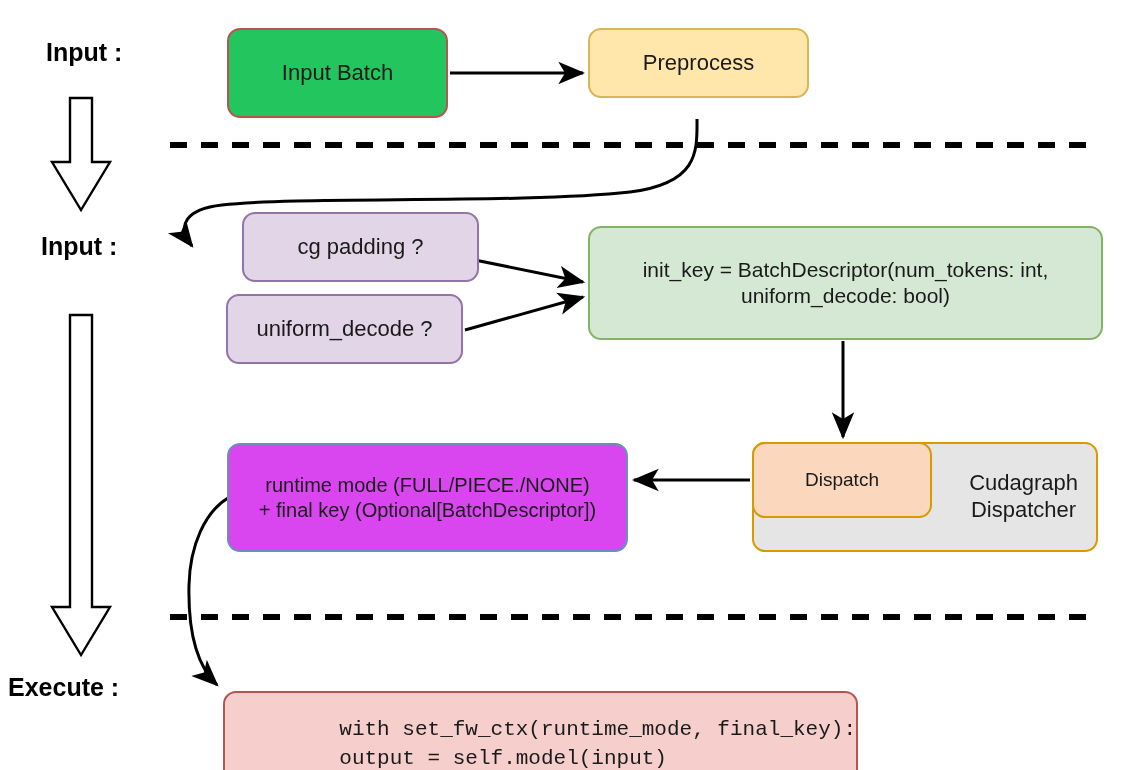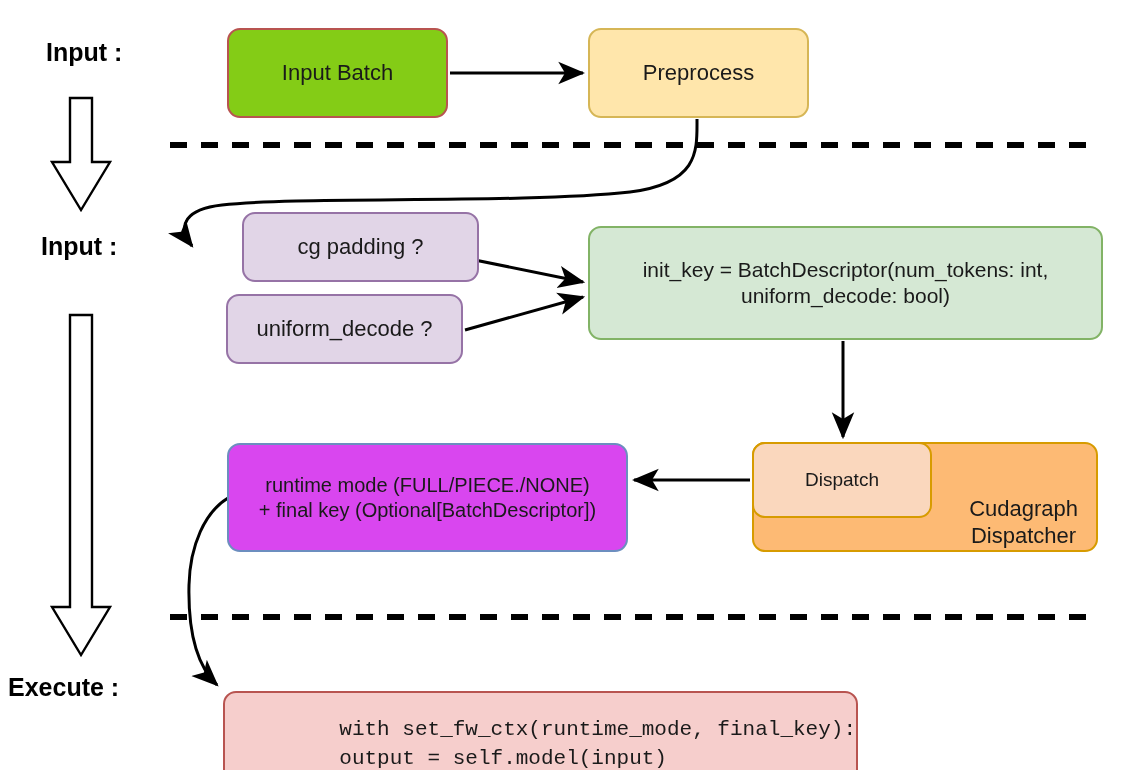--- a/index.html
+++ b/index.html
@@ -47,25 +47,25 @@
     font-family: "Liberation Sans", sans-serif;
     color: #1a1a1a;
     line-height: 1.22;
   }
   .node-label {
     display: block;
     white-space: pre-line;
   }
   .n-input-batch {
     left: 227px; top: 28px; width: 221px; height: 90px;
-    background: #84cc16; border-color: #b85450;
+    background: #22c55e; border-color: #b85450;
     font-size: 22px;
   }
   .n-preprocess {
-    left: 588px; top: 28px; width: 221px; height: 90px;
+    left: 588px; top: 28px; width: 221px; height: 70px;
     background: #ffe6ab; border-color: #d6b656;
     font-size: 22px;
   }
   .n-cg-padding {
     left: 226px; top: 212px; width: 237px; height: 70px;
     background: #e1d5e7; border-color: #9673a6;
     font-size: 22px;
     margin-left: 16px;
   }
   .n-uniform-decode {
@@ -73,23 +73,23 @@
     background: #e1d5e7; border-color: #9673a6;
     font-size: 22px;
   }
   .n-init-key {
     left: 588px; top: 226px; width: 515px; height: 114px;
     background: #d5e8d4; border-color: #82b366;
     font-size: 21px;
   }
   .n-cudagraph-dispatcher {
     left: 752px; top: 442px; width: 346px; height: 110px;
-    background: #fdba74; border-color: #d79b00;
-    font-size: 22px;
-    align-items: flex-end;
+    background: #e5e5e5; border-color: #d79b00;
+    font-size: 22px;
+    align-items: center;
     justify-content: flex-end;
     padding-right: 18px;
   }
   .n-dispatch {
     left: 752px; top: 442px; width: 180px; height: 76px;
     background: #fad7bd; border-color: #d79b00;
     font-size: 19px;
     justify-content: center;
   }
   .n-runtime-mode {

